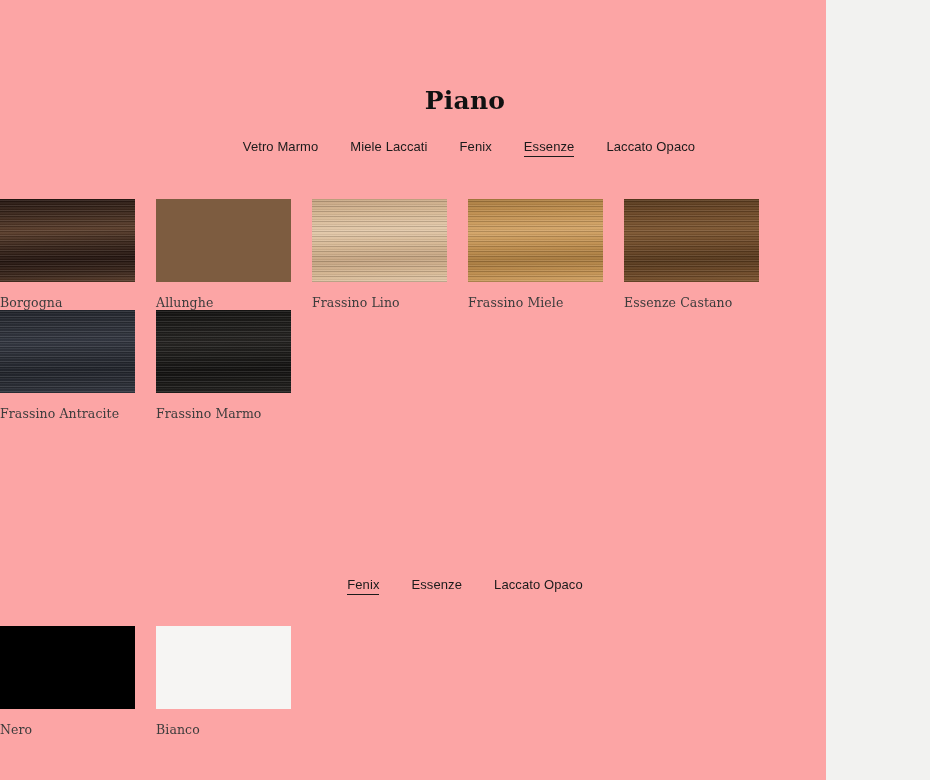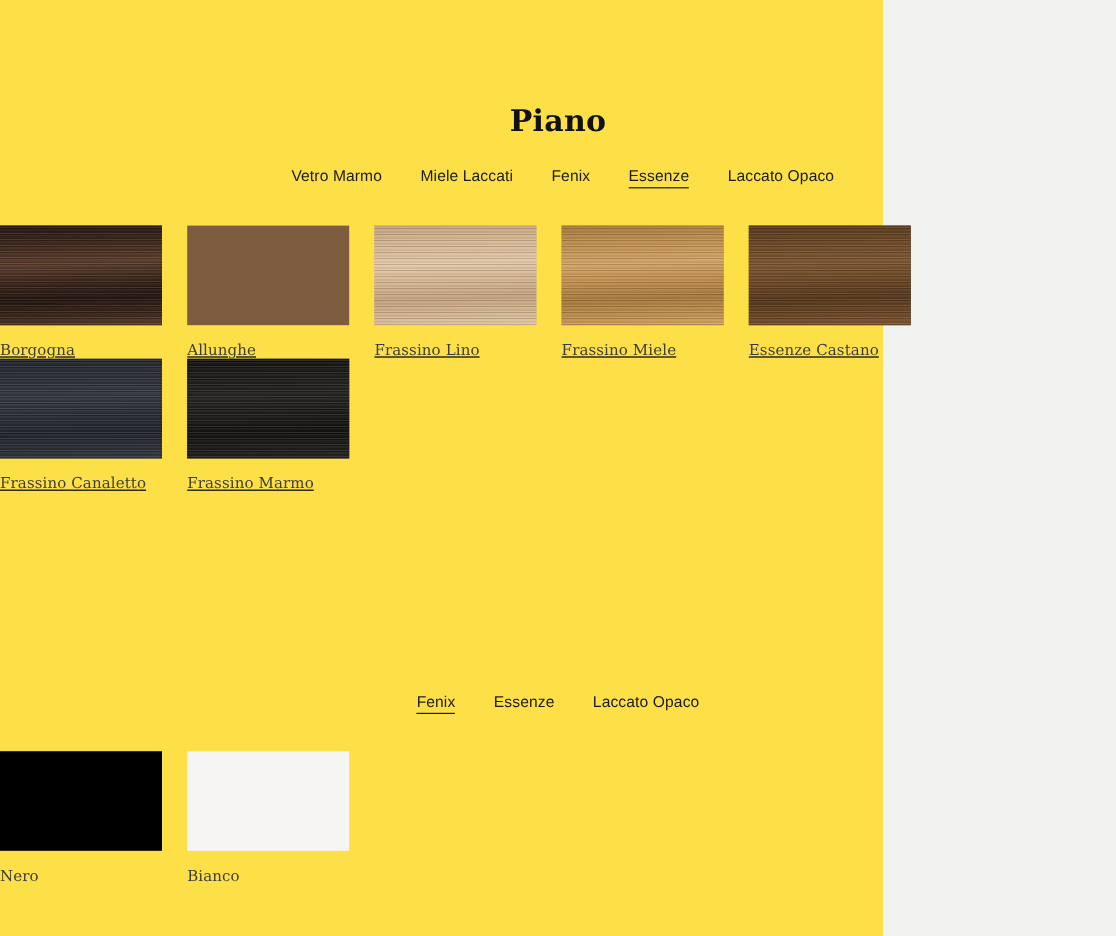--- a/index.html
+++ b/index.html
@@ -8,24 +8,24 @@
   }
   body {
     width: 930px;
     height: 780px;
     background: #f2f2f0;
     font-family: "Liberation Sans", sans-serif;
     overflow: hidden;
     position: relative;
   }
   .page {
-    width: 736px;
+    width: 826px;
     height: 780px;
     position: relative;
-    background: #fde047;
+    background: #fca5a5;
   }
 
   
   .section-title {
     font-family: "DejaVu Serif", "Liberation Serif", serif;
     font-weight: 700;
     font-size: 25px;
     color: #111111;
     text-align: center;
     letter-spacing: 0.2px;
@@ -76,21 +76,21 @@
     font-size: 12.5px;
     color: #3c3c3c;
     margin-top: 13px;
     white-space: nowrap;
     letter-spacing: 0.1px;
   }
 
   
   #piano-title   { position: absolute; left: 0; top: 88px;  width: 930px; }
   #piano-tabs    { position: absolute; left: 4px; top: 139px; width: 930px; }
-  #piano-grid    { position: absolute; left: 0; top: 188px; width: 930px; text-decoration: underline; }
+  #piano-grid    { position: absolute; left: 0; top: 199px; width: 930px; }
   #allunghe-title{ position: absolute; left: 0; top: 526px; width: 930px; }
   #allunghe-tabs { position: absolute; left: 0; top: 577px; width: 930px; }
   #allunghe-grid { position: absolute; left: 0; top: 626px; width: 930px; }
 </style>
 </head>
 <body>
 
 <div class="page">
 
   <div id="piano-title" class="section-title">Piano</div>
@@ -119,21 +119,21 @@
       <div class="cell">
         <div class="swatch" style="background-image:repeating-linear-gradient(0deg,rgba(0,0,0,0.16) 0px, rgba(0,0,0,0.16) 1px,rgba(255,255,255,0.10) 1px, rgba(255,255,255,0.10) 2px,rgba(0,0,0,0.05) 2px, rgba(0,0,0,0.05) 3.5px,rgba(255,255,255,0.04) 3.5px, rgba(255,255,255,0.04) 5px),linear-gradient(178deg,#a87a3e 0%, #c08f4f 18%, #d3a467 38%, #c08f4f 55%, #a87a3e 72%, #c08f4f 88%, #d3a467 100%); background-color:#c08f4f;"></div>
         <div class="caption">Frassino Miele</div>
       </div>
       <div class="cell">
         <div class="swatch" style="background-image:repeating-linear-gradient(0deg,rgba(0,0,0,0.16) 0px, rgba(0,0,0,0.16) 1px,rgba(255,255,255,0.10) 1px, rgba(255,255,255,0.10) 2px,rgba(0,0,0,0.05) 2px, rgba(0,0,0,0.05) 3.5px,rgba(255,255,255,0.04) 3.5px, rgba(255,255,255,0.04) 5px),linear-gradient(178deg,#56381c 0%, #6b4726 18%, #7d5631 38%, #6b4726 55%, #56381c 72%, #6b4726 88%, #7d5631 100%); background-color:#6b4726;"></div>
         <div class="caption">Essenze Castano</div>
       </div>
       <div class="cell">
         <div class="swatch" style="background-image:repeating-linear-gradient(0deg,rgba(0,0,0,0.16) 0px, rgba(0,0,0,0.16) 1px,rgba(255,255,255,0.10) 1px, rgba(255,255,255,0.10) 2px,rgba(0,0,0,0.05) 2px, rgba(0,0,0,0.05) 3.5px,rgba(255,255,255,0.04) 3.5px, rgba(255,255,255,0.04) 5px),linear-gradient(178deg,#22252c 0%, #2b2e36 18%, #343842 38%, #2b2e36 55%, #22252c 72%, #2b2e36 88%, #343842 100%); background-color:#2b2e36;"></div>
-        <div class="caption">Frassino Canaletto</div>
+        <div class="caption">Frassino Antracite</div>
       </div>
       <div class="cell">
         <div class="swatch" style="background-image:repeating-linear-gradient(0deg,rgba(0,0,0,0.16) 0px, rgba(0,0,0,0.16) 1px,rgba(255,255,255,0.10) 1px, rgba(255,255,255,0.10) 2px,rgba(0,0,0,0.05) 2px, rgba(0,0,0,0.05) 3.5px,rgba(255,255,255,0.04) 3.5px, rgba(255,255,255,0.04) 5px),linear-gradient(178deg,#141312 0%, #1d1c1a 18%, #262422 38%, #1d1c1a 55%, #141312 72%, #1d1c1a 88%, #262422 100%); background-color:#1d1c1a;"></div>
         <div class="caption">Frassino Marmo</div>
       </div>
     </div>
 
 
   <div id="allunghe-tabs" class="tabs">
       <span class="tab active">Fenix</span>

